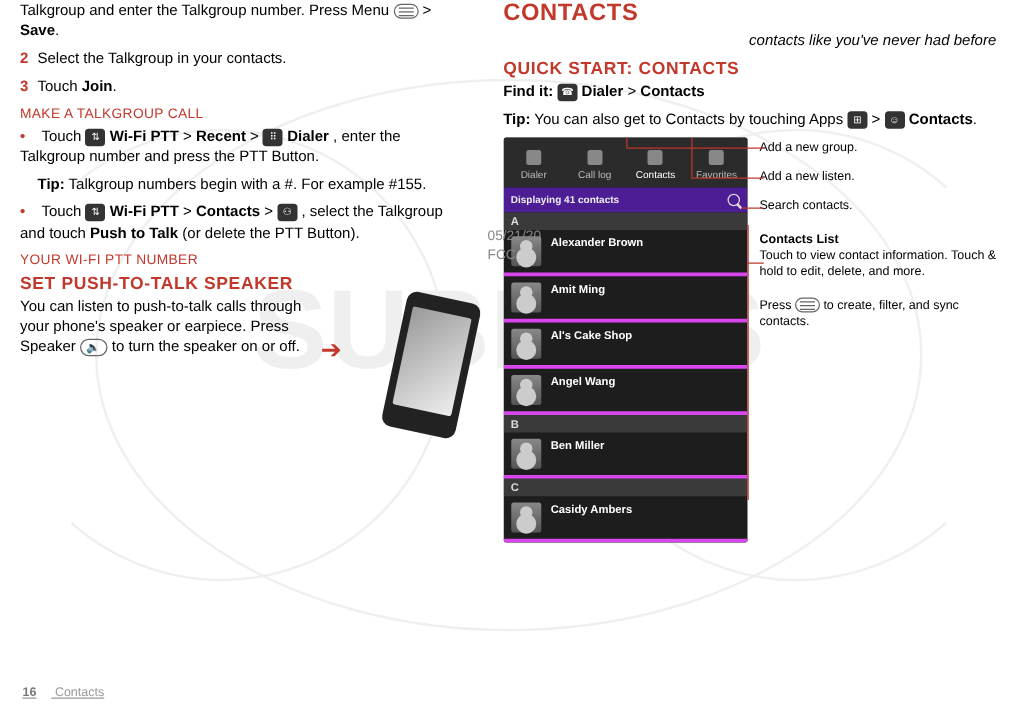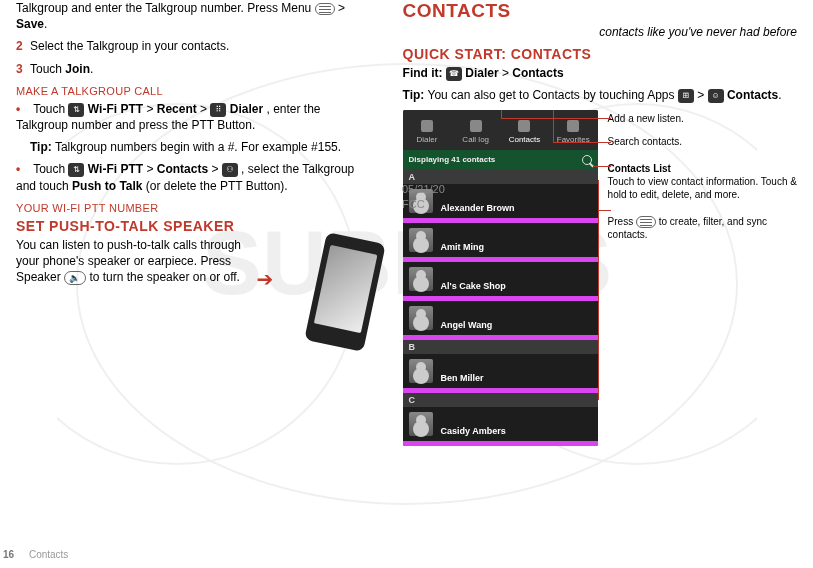--- a/index.html
+++ b/index.html
@@ -166,21 +166,21 @@
   .mockup .tabs > div::before {
     content: "";
     display: block;
     width: 12px; height: 12px;
     background: #888;
     border-radius: 2px;
     margin: 0 auto 3px;
   }
   .mockup .tabs .active { color: #fff; }
   .mockup .disp {
-    background: #14532d;
+    background: #4c1d95;
     font-size: 8px;
     font-weight: bold;
     padding: 5px 6px;
     display: flex;
     justify-content: space-between;
     align-items: center;
   }
   .mockup .disp .mag {
     width: 10px; height: 10px;
     border: 1.5px solid #ddd;
@@ -197,24 +197,24 @@
   }
   .mockup .letterbar {
     background: #3a3a3a;
     color: #ddd;
     font-weight: bold;
     padding: 2px 6px;
     font-size: 9px;
   }
   .mockup .row {
     display: flex;
-    align-items: flex-end;
+    align-items: flex-start;
     gap: 8px;
     padding: 5px 6px;
-    border-bottom: 5px solid #d946ef;
+    border-bottom: 3px solid #d946ef;
   }
   .mockup .row .avatar {
     width: 24px; height: 24px;
     background: linear-gradient(#888,#555);
     border-radius: 2px;
     position: relative;
     flex-shrink: 0;
   }
   .mockup .row .avatar::after {
     content: "";
@@ -241,31 +241,32 @@
     z-index: 3;
   }
   .leader-v {
     position: absolute;
     border-left: 1px solid #c0392b;
     pointer-events: none;
     z-index: 3;
   }
   .fcc-stamp {
     position: absolute;
-    top: 182px; left: 402px;
+    top: 182px; left: 390px;
     color: #888;
     font-size: 11px;
     line-height: 1.4;
     z-index: 2;
   }
   .footer {
     position: absolute;
-    bottom: 8px; left: 3px;
+    bottom: 8px; left: 18px;
     color: #999;
     font-size: 10px;
+    text-decoration: underline;
   }
   .footer .pnum { font-weight: bold; color: #777; margin-right: 12px; }
 </style>
 </head>
 <body>
 
 <div class="watermark">
   <svg viewBox="0 0 700 500">
     <g fill="none" stroke="#000" stroke-width="2">
       <circle cx="120" cy="250" r="180"></circle>
@@ -398,20 +399,21 @@
             <div class="name">Ben Miller</div>
           </div>
         <div class="letterbar">C</div>
         <div class="row">
             <div class="avatar"></div>
             <div class="name">Casidy Ambers</div>
           </div>
       </div>
 
       <div class="annotations">
+        <div class="ann small-gap">Add a new group.</div>
         <div class="ann small-gap">Add a new listen.</div>
         <div class="ann">Search contacts.</div>
         <div class="ann">
           <span class="bold">Contacts  List</span><br>
           <span>Touch to view contact information. Touch &amp; hold to edit, delete, and more.</span>
         </div>
         <div class="ann">
           <span>Press </span>
           <span class="icon-menu"></span>
           <span> to create, filter, and sync contacts.</span>

